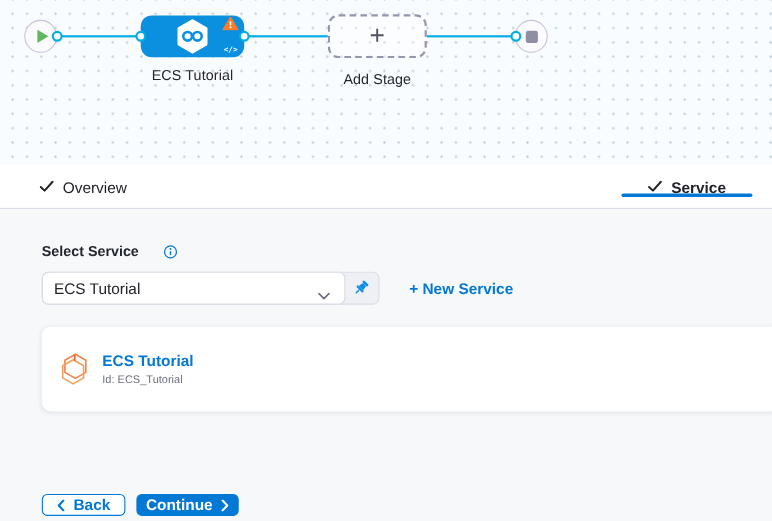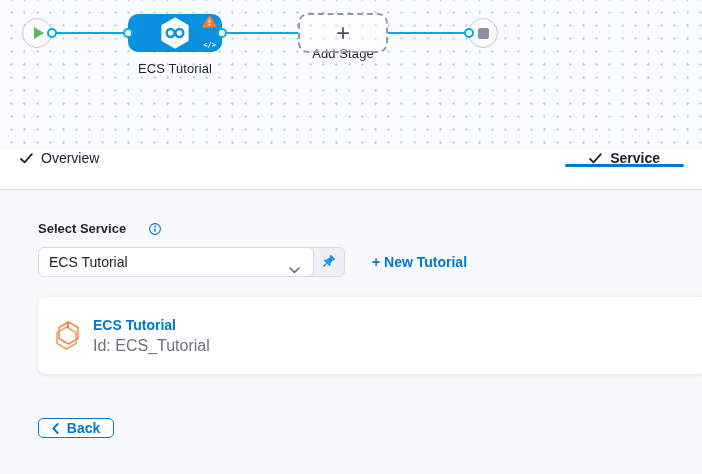--- a/index.html
+++ b/index.html
@@ -64,22 +64,22 @@
     width: 0; height: 0; margin-left: 3px;
     border-left: 10px solid #5fb75f;
     border-top: 6px solid rgba(0,0,0,0);
     border-bottom: 6px solid rgba(0,0,0,0);
   }
 
   
   .tabbar {
     height: 40px; flex: 0 0 40px;
     background: #ffffff; border-bottom: 1px solid #dadbe7;
-    display: flex; align-items: flex-start; justify-content: space-between;
-    padding: 0 40px 0 18px;
+    display: flex; align-items: center; justify-content: space-between;
+    padding: 0 40px 0 34px;
   }
   .tab {
     display: flex; align-items: center; gap: 8px;
     font-size: 14px; color: #22222a; cursor: pointer;
     position: relative; padding: 0 2px;
   }
   .tab.active { font-weight: bold; }
   .tab.active::after {
     content: ""; position: absolute; left: -22px; right: -22px; bottom: -1px;
     height: 3px; background: #0278d5; border-radius: 2px;
@@ -114,26 +114,26 @@
     cursor: pointer; text-decoration: none;
   }
   .service-card {
     margin: 20px 0 0 38px; width: calc(100% - 38px); height: 77px;
     background: #ffffff; border-radius: 8px 0 0 8px;
     box-shadow: 0 1px 4px rgba(40,41,61,.10);
     display: flex; align-items: center; padding-left: 17px; cursor: pointer;
   }
   .card-text { margin-left: 13px; }
   .card-title { font-size: 14px; font-weight: bold; color: #0278d5; }
-  .card-id { font-size: 16px; color: #6d6f83; margin-top: 4px; }
+  .card-id { font-size: 10px; color: #6d6f83; margin-top: 4px; }
   .footer-buttons { margin: 44px 0 0 38px; display: flex; gap: 10px; }
   .btn {
     height: 20px; border-radius: 5px; font-size: 14px; font-weight: bold;
     display: flex; align-items: center; justify-content: center; gap: 8px;
-    cursor: pointer; font-family: "Liberation Sans", sans-serif;
+    cursor: pointer; font-family: "Liberation Sans", sans-serif; margin-top: 31px;
   }
   .btn-back { width: 76px; background: #ffffff; border: 1px solid #0278d5; color: #0278d5; }
   .btn-continue { width: 93px; background: #0278d5; border: 1px solid #0278d5; color: #ffffff; }
 </style>
 </head>
 <body>
 
 <div id="frame">
 
   <div class="canvas">
@@ -159,21 +159,21 @@
       <span class="code-glyph">&lt;/&gt;</span>
       <div class="port-dot port-right"></div>
     </div>
     <div class="node-label" style="left:128px; width:94px;">ECS Tutorial</div>
 
     <div class="edge-line" style="left:222px; width:76px;"></div>
 
     <div class="addstage-node">
       <span>+</span>
     </div>
-    <div class="node-label" style="left:298px; width:90px; top:46px;">Add Stage</div>
+    <div class="node-label" style="left:298px; width:90px; top:64px;">Add Stage</div>
 
     <div class="edge-line" style="left:388px; width:78px;"></div>
     <div class="port-dot" style="left:464px; top:28px;"></div>
     <div class="round-node" style="left:468px; top:18px;">
       <div class="stop-square"></div>
     </div>
   </div>
 
   <div class="tabbar">
 
@@ -224,21 +224,21 @@
           <svg width="16" height="16" viewBox="0 0 16 16">
             <g transform="rotate(45 8 8)" fill="#0b8fe0">
               <rect x="4.8" y="0.8" width="6.4" height="2.4" rx="1.1"></rect>
               <path d="M6 3.2 L5.1 8 H10.9 L10 3.2 Z"></path>
               <rect x="3.9" y="8" width="8.2" height="1.9" rx="0.9"></rect>
               <rect x="7.3" y="9.9" width="1.4" height="4.6" rx="0.7"></rect>
             </g>
           </svg>
         </span>
       </div>
-      <a class="new-service-link">+ New Tutorial</a>
+      <a class="new-service-link">+ New Service</a>
     </div>
 
     <div class="service-card">
       <svg width="25" height="31" viewBox="0 0 25 31">
         <path d="M13.5 2 L23 7.5 V18.5 L13.5 24 L4 18.5 V7.5 Z" fill="none" stroke="#f4854d" stroke-width="1.5" stroke-linejoin="round"></path>
         <path d="M11.5 7 L21 12.5 V23.5 L11.5 29 L2 23.5 V12.5 Z" fill="none" stroke="#f0a05e" stroke-width="1.5" stroke-linejoin="round"></path>
         <rect x="12.2" y="2" width="1.6" height="6" fill="#e1703c"></rect>
       </svg>
       <div class="card-text">
         <div class="card-title">ECS Tutorial</div>
@@ -246,16 +246,22 @@
       </div>
     </div>
 
     <div class="footer-buttons">
       <button class="btn btn-back">
         <svg width="7" height="11" viewBox="0 0 7 11">
             <polyline points="5.6,1 1.4,5.5 5.6,10" fill="none" stroke="#0278d5" stroke-width="1.9" stroke-linecap="round" stroke-linejoin="round"></polyline>
           </svg>
         <span>Back</span>
       </button>
+      <button class="btn btn-continue">
+        <span>Continue</span>
+        <svg width="7" height="11" viewBox="0 0 7 11">
+            <polyline points="1.4,1 5.6,5.5 1.4,10" fill="none" stroke="#ffffff" stroke-width="1.9" stroke-linecap="round" stroke-linejoin="round"></polyline>
+          </svg>
+      </button>
     </div>
 
   </div>
 </div>
 
 </body></html>

